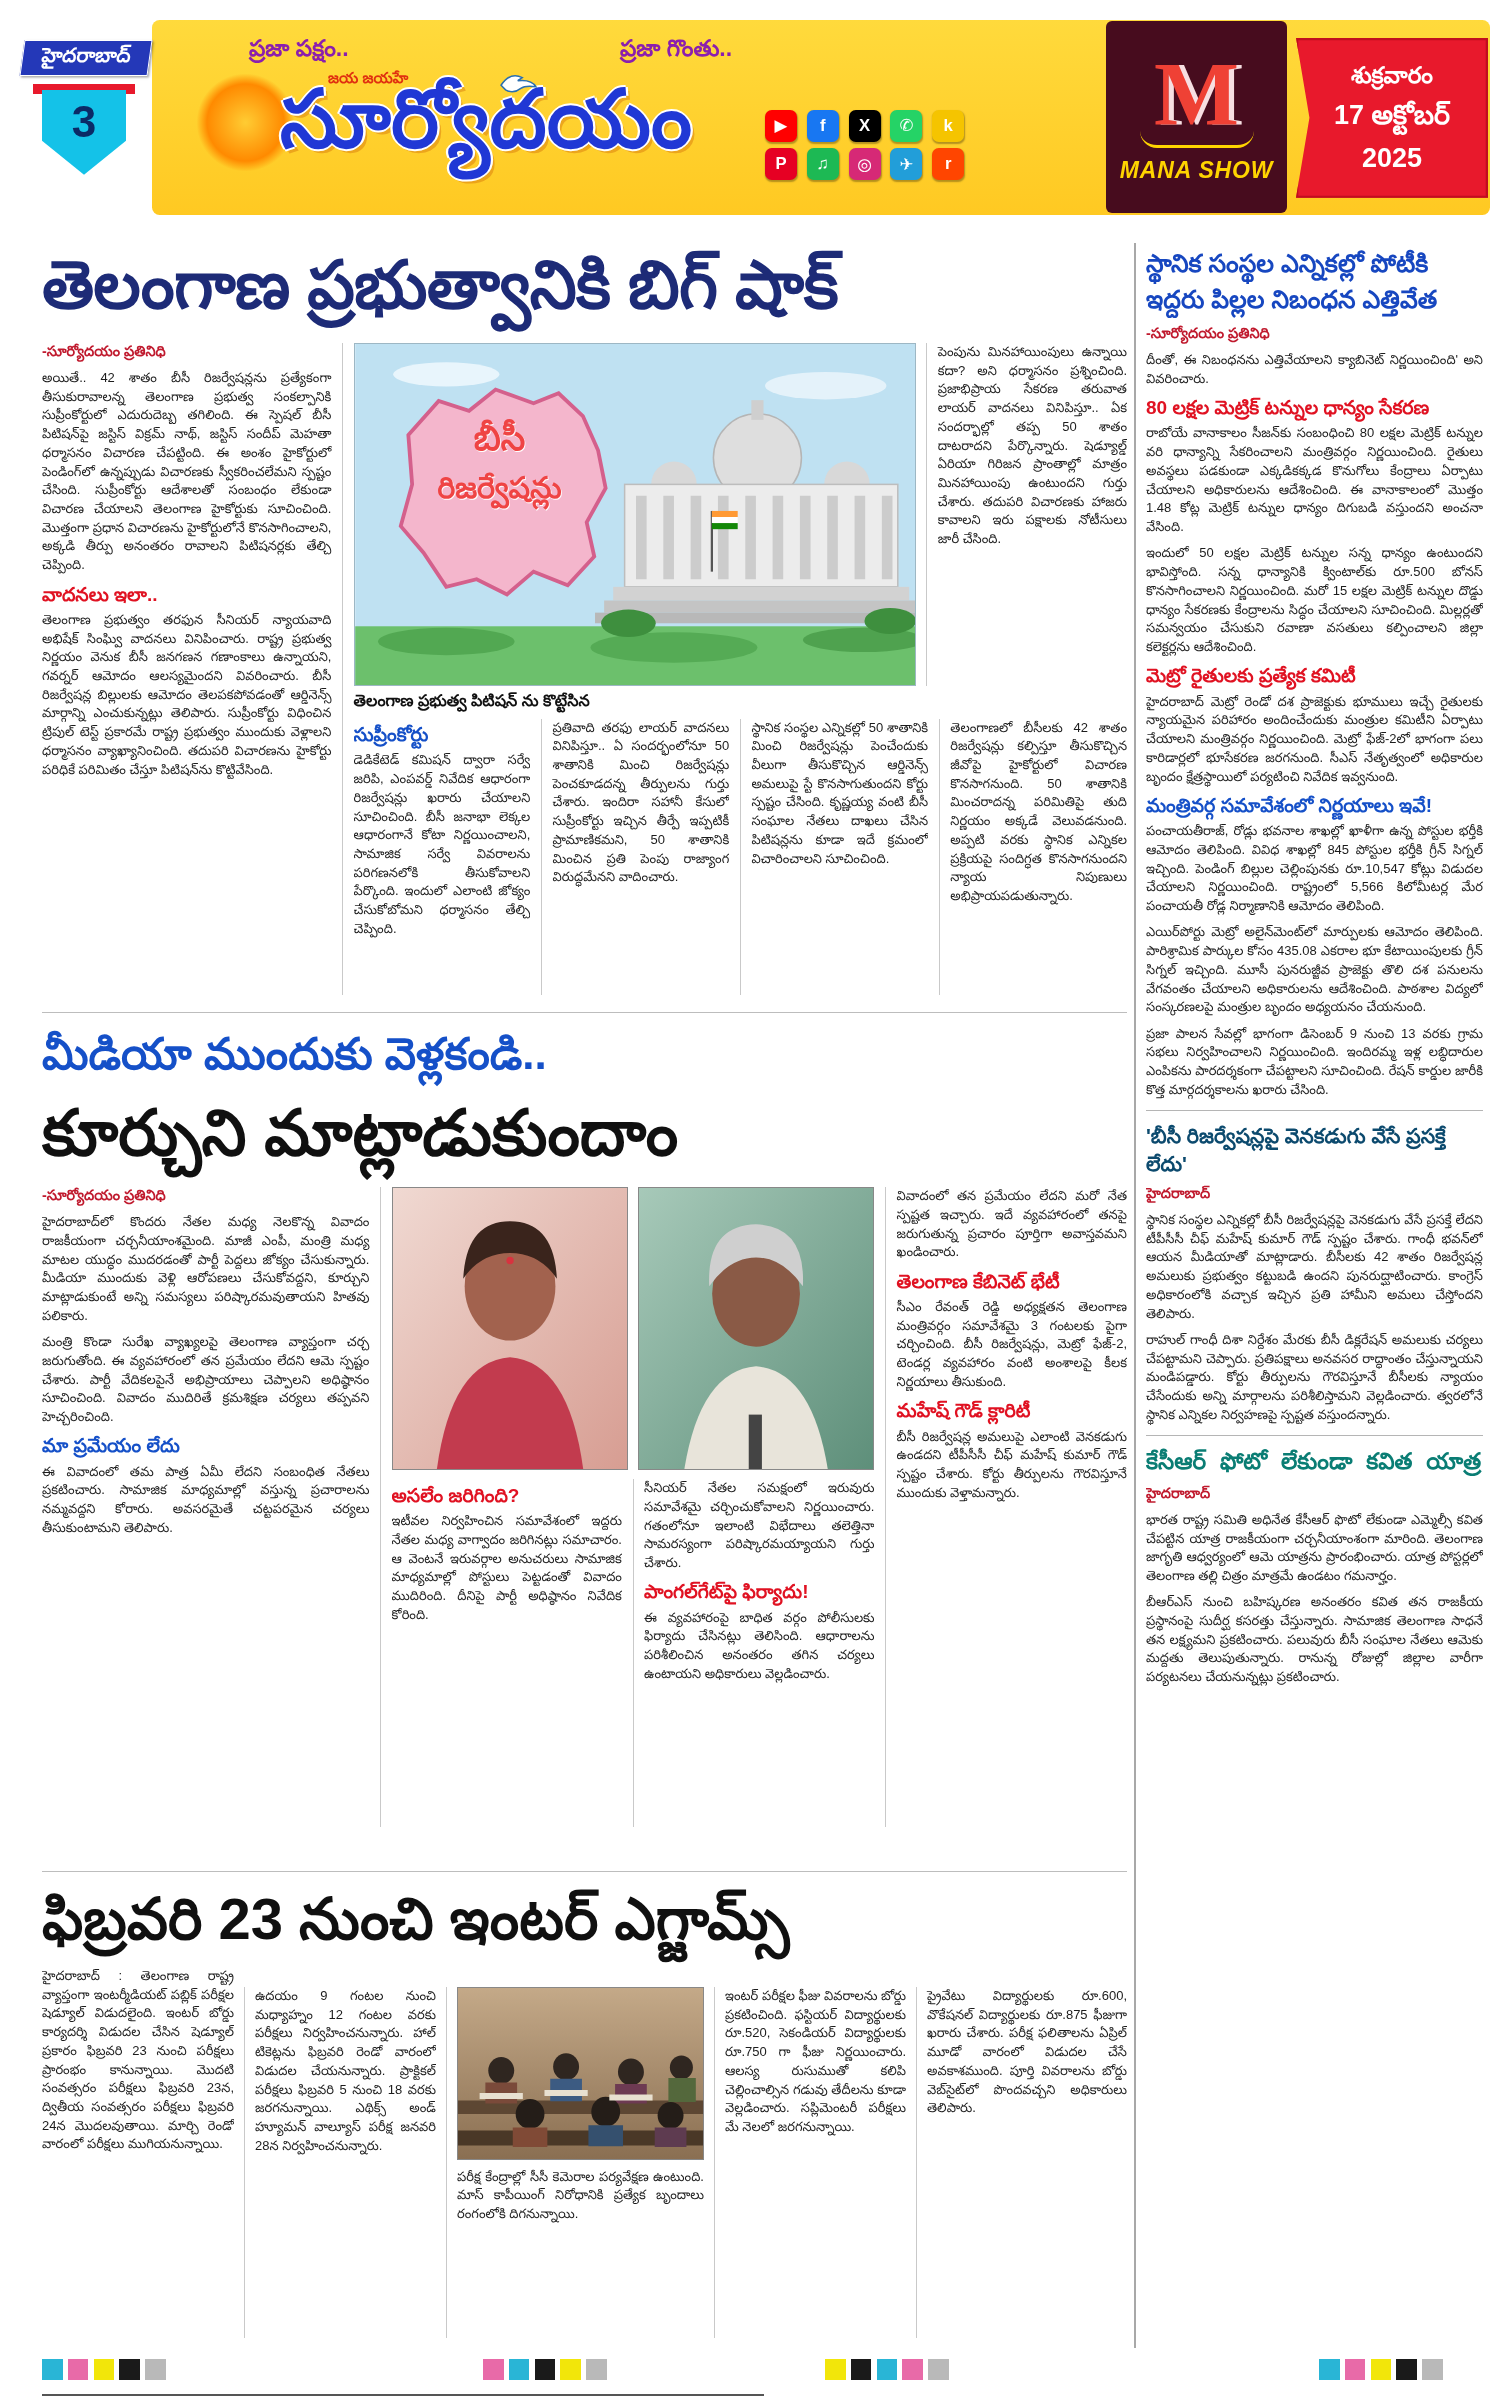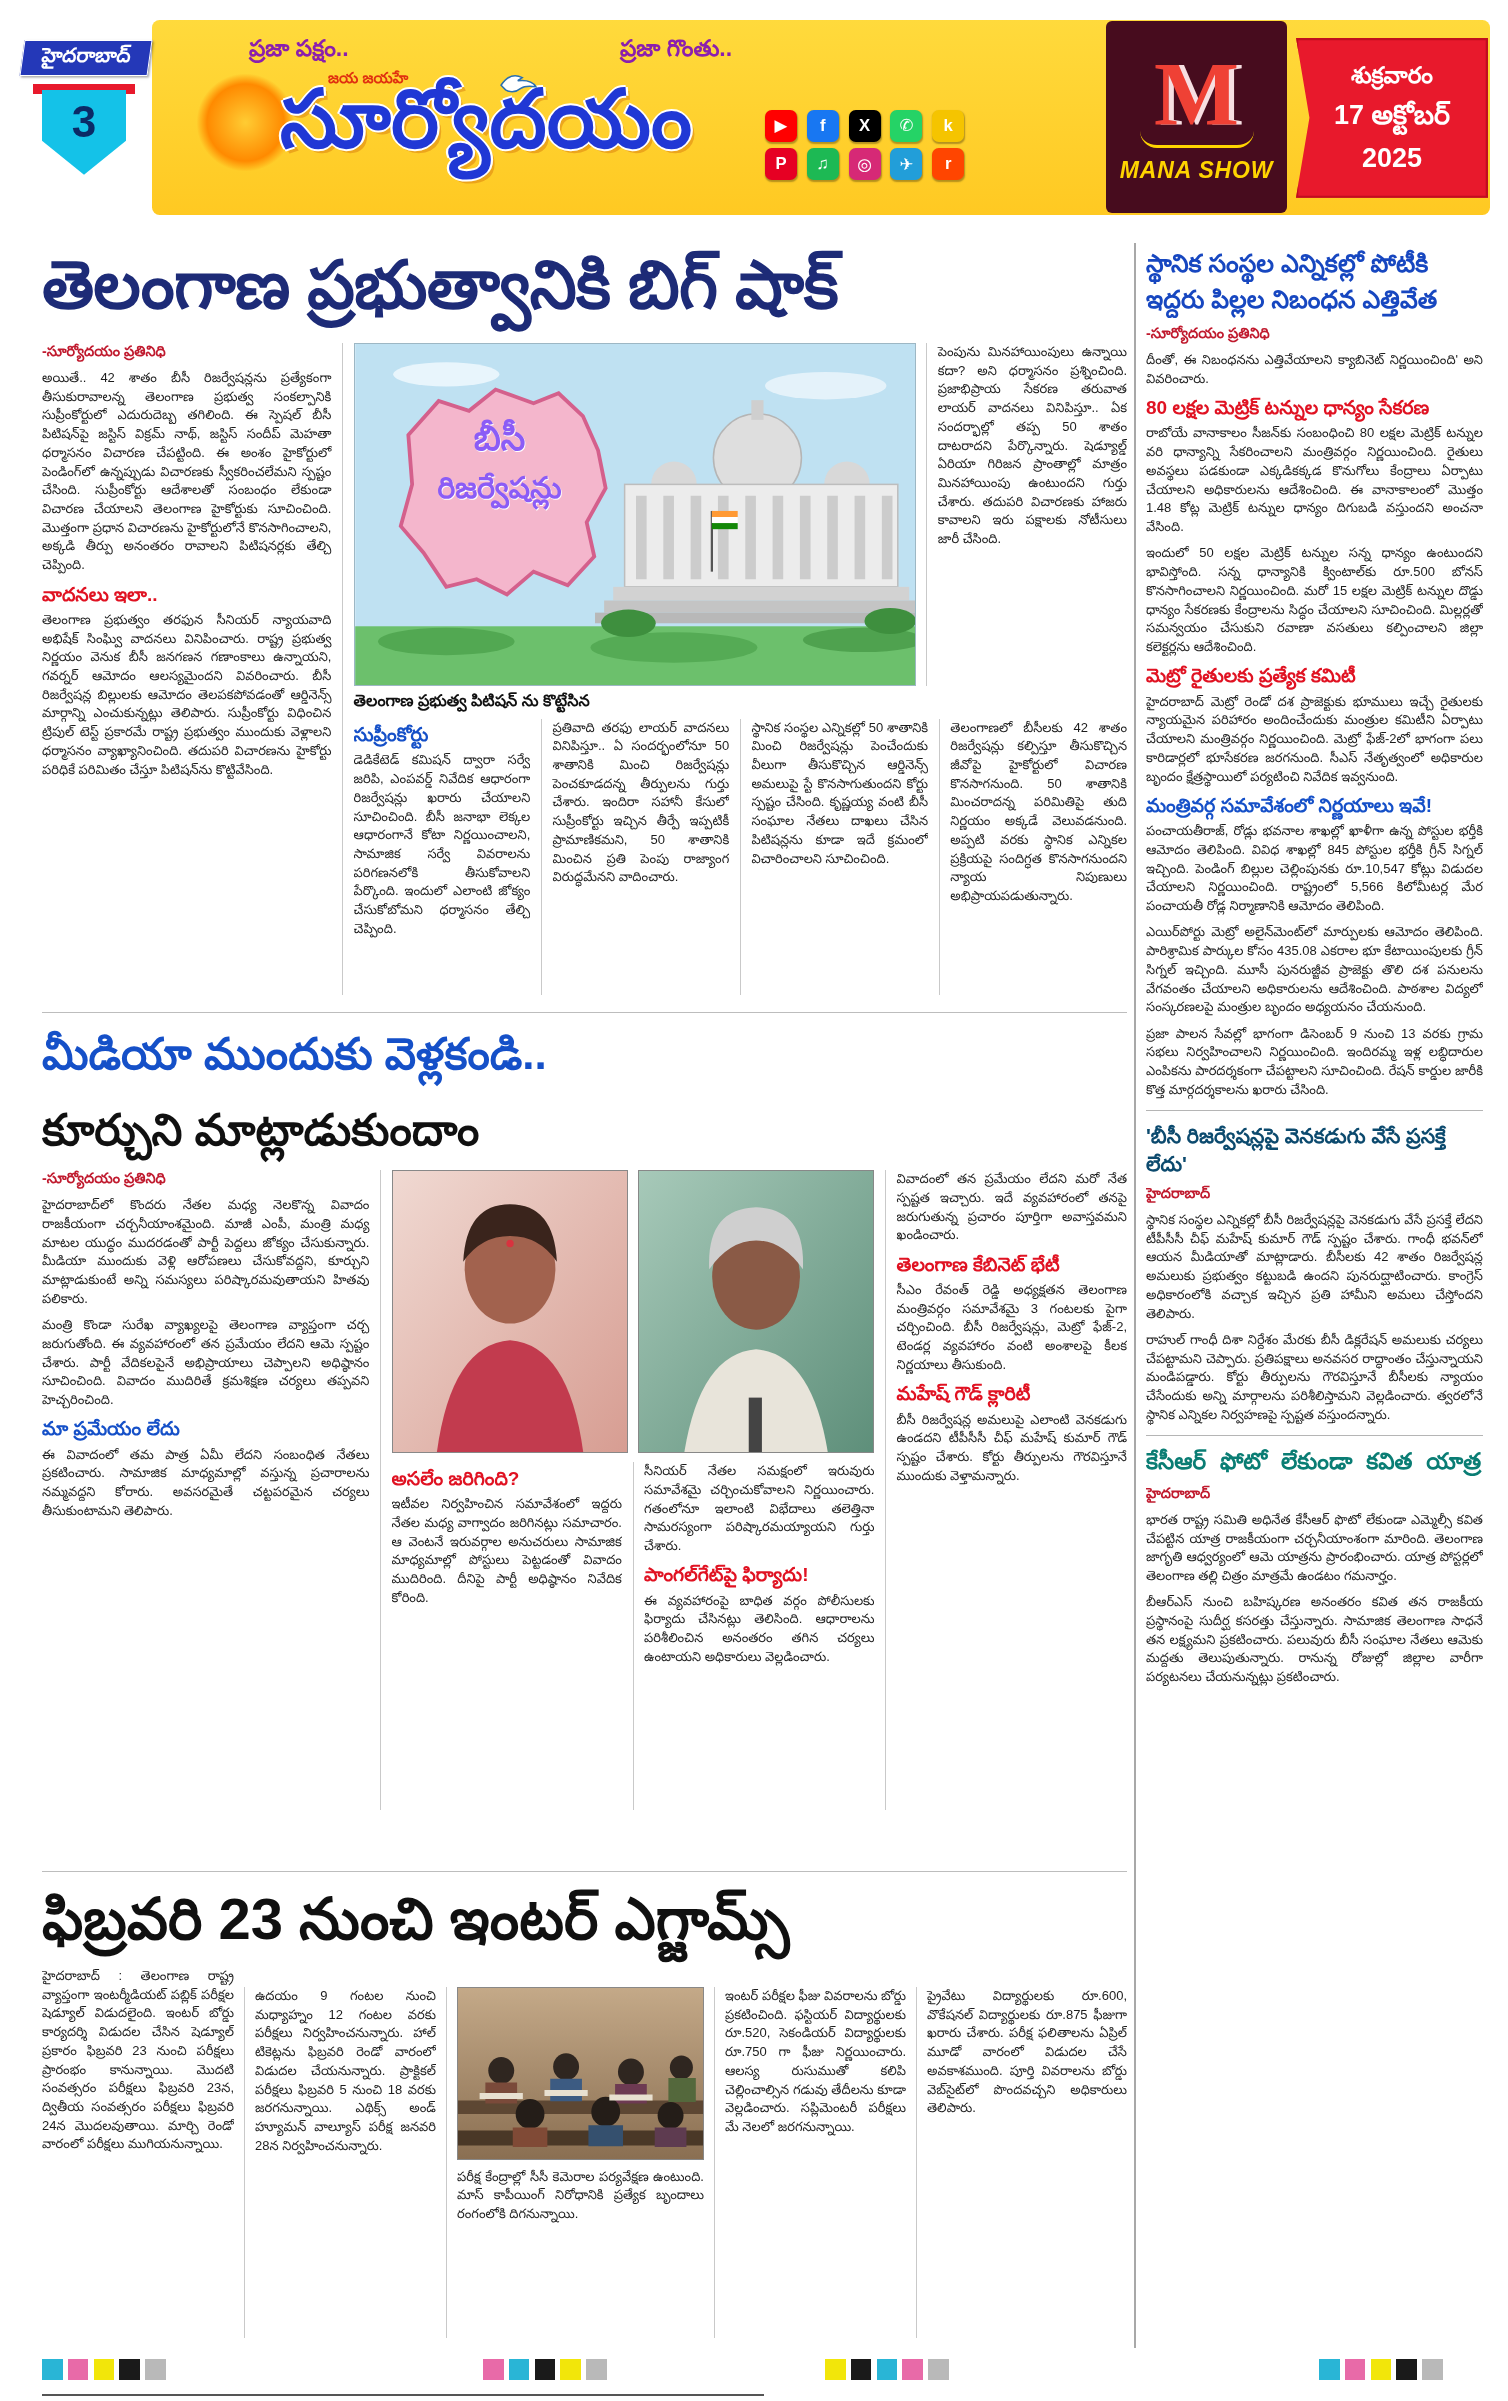--- a/index.html
+++ b/index.html
@@ -60,32 +60,32 @@
   .cols > * + * { border-left:0.8px solid #c9c9c9; padding-left:10.6px; margin-left:10.6px; }
 
   
   .a1-headline { position:absolute; left:42px; top:240px; width:1064px; font-size:67px; font-weight:800;
     color:#1d2b77; letter-spacing:-0.8px; line-height:1.35; }
   .a1-body { position:absolute; left:42px; top:343px; width:1085px; height:652px; display:flex; }
   .a1-col1 { width:301px; flex:none; overflow:hidden; padding-right:10.6px; border-right:0.8px solid #c9c9c9; }
   .a1-right { flex:1; display:flex; flex-direction:column; padding-left:10.6px; }
   .a1-row1 { display:flex; height:343px; }
   .court-fig { width:562px; flex:none; position:relative; border:0.8px solid #9db7c4; overflow:hidden; }
-  .map-label { position:absolute; left:46px; top:68px; width:198px; text-align:center; color:#8b5cf6;
+  .map-label { position:absolute; left:46px; top:68px; width:198px; text-align:center; color:#ef4444;
     font-weight:800; line-height:1.5; text-shadow:0.8px 0.8px 0 #fff; }
   .map-label .l1 { font-size:35px; display:block; }
   .map-label .l2 { font-size:30px; display:block; }
   .a1-colR { flex:1; padding-left:10.6px; margin-left:10.6px; border-left:0.8px solid #c9c9c9; overflow:hidden; }
   .a1-caption { width:562px; text-align:left; font-size:16px; font-weight:700; color:#111; padding:6px 0 1.5px; }
   .a1-row2 { flex:1; margin-top:3px; }
 
   
   .a2 { position:absolute; left:42px; top:1012px; width:1085px; height:850px; border-top:1.5px solid #bdbdbd; padding-top:10.6px; }
   .a2-h1 { font-size:44px; font-weight:800; color:#1550c8; line-height:1.35; }
-  .a2-h2 { font-size:44px; font-weight:800; color:#101010; line-height:1.3; margin-top:18px; }
+  .a2-h2 { font-size:64px; font-weight:800; color:#101010; line-height:1.3; margin-top:9px; }
   .a2-body { display:flex; margin-top:12px; height:640px; }
   .a2-col1 { width:339px; flex:none; overflow:hidden; padding-right:10.6px; border-right:0.8px solid #c9c9c9; }
   .a2-center { width:505px; flex:none; display:flex; flex-direction:column; padding:0 10.6px; border-right:0.8px solid #c9c9c9; }
   .a2-photos { display:flex; gap:10.6px; height:283px; }
   .a2-photo { flex:1; position:relative; border:0.8px solid #888; overflow:hidden; }
   .a2-under { display:flex; flex:1; margin-top:9px; }
   .a2-under > * { flex:1; overflow:hidden; }
   .a2-under > * + * { border-left:0.8px solid #c9c9c9; padding-left:10.6px; margin-left:10.6px; }
   .a2-col4 { flex:1; overflow:hidden; padding-left:10.6px; }
 

